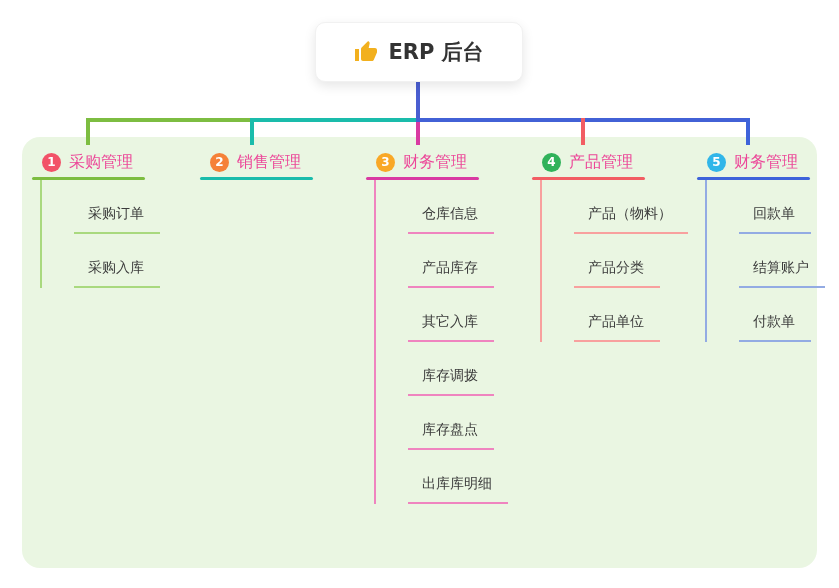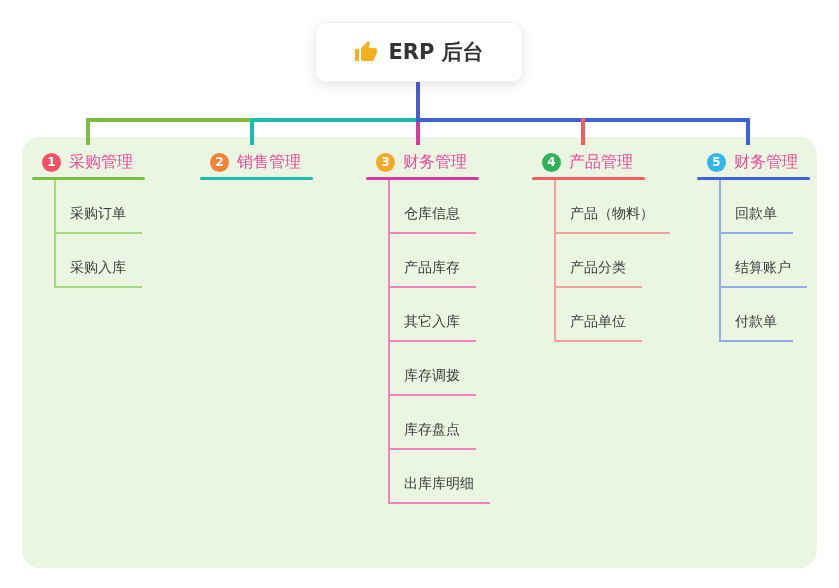--- a/index.html
+++ b/index.html
@@ -43,21 +43,21 @@
 
   .branch-header { display:flex; align-items:center; gap:8px; height:30px; padding-left:10px; }
   .badge {
     width:19px; height:19px; border-radius:50%; background:var(--badge);
     color:#ffffff; font-size:12px; font-weight:bold;
     display:flex; align-items:center; justify-content:center; flex:0 0 auto;
   }
   .branch-label { font-size:16px; font-weight:400; color:#ec4899; white-space:nowrap; }
   .hline { width:113px; height:3px; border-radius:2px; background:var(--line); }
 
-  .children { margin-left:22px; border-left:2px solid var(--cline); width:max-content; }
+  .children { margin-left:8px; border-left:2px solid var(--cline); width:max-content;padding-left:32px; }
   .child { height:54px; display:flex; flex-direction:column; justify-content:flex-end; width:max-content; }
   .child-inner {
     width:max-content; border-bottom:2px solid var(--cline);
     padding:0 16px 9px 14px; font-size:14px; color:#3b3b3b; white-space:nowrap;
   }
 </style>
 </head>
 <body>
 
 <div class="canvas">

